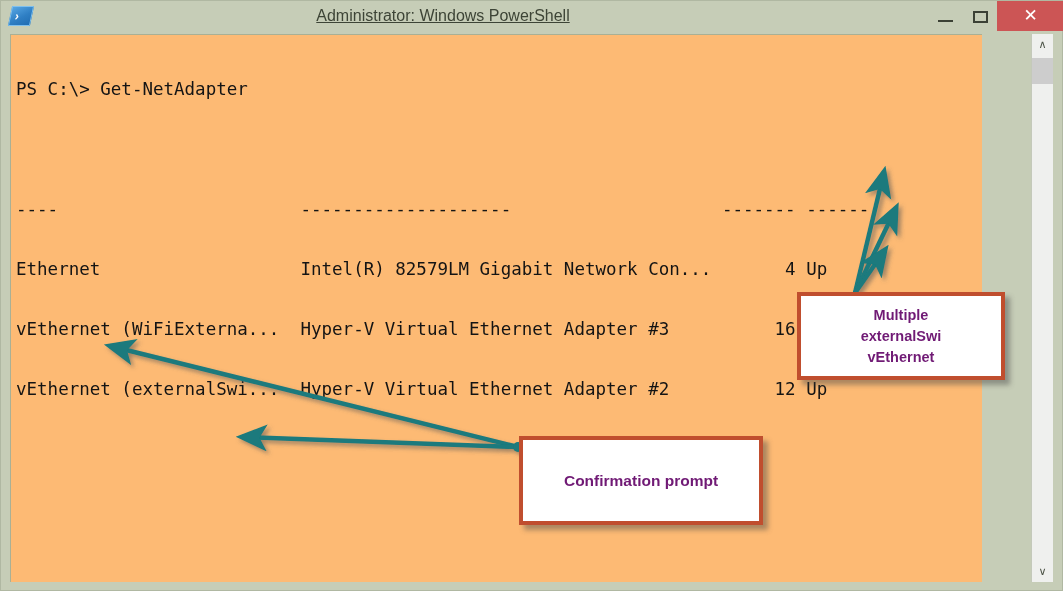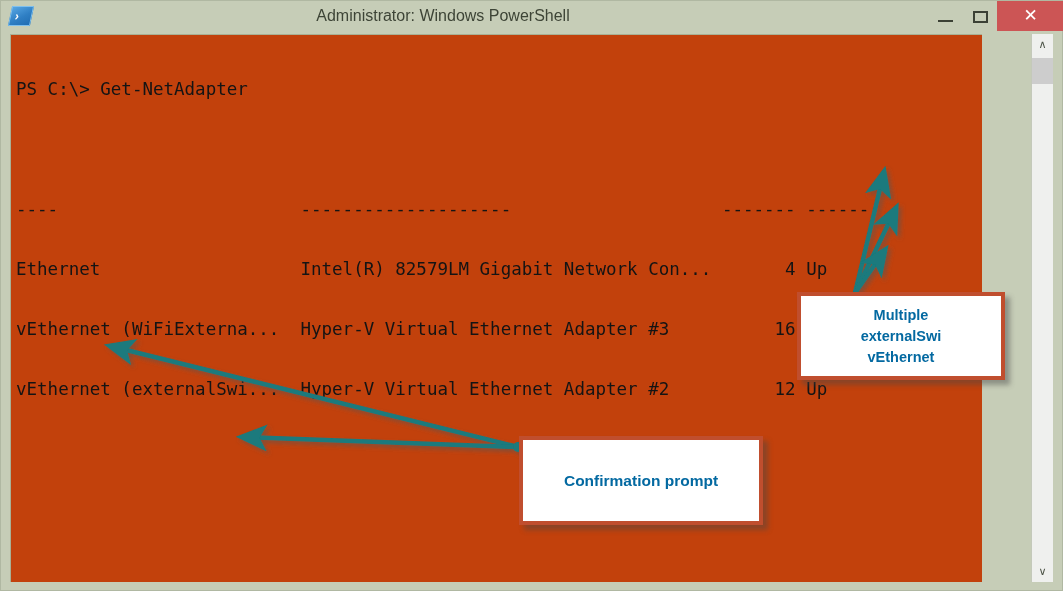--- a/index.html
+++ b/index.html
@@ -61,20 +61,21 @@
     position: absolute;
     left: 0; top: 0;
     width: 884px;
     height: 30px;
     line-height: 30px;
     text-align: center;
     font-size: 16px;
     color: #3d4436;
     font-family: "Liberation Sans", sans-serif;
     white-space: nowrap;
+    text-decoration: underline;
   }
   .winbtn {
     position: absolute;
     top: 0;
     height: 30px;
     cursor: default;
   }
   #btn-min {
     left: 926px; width: 38px;
   }
@@ -111,21 +112,21 @@
     font-family: "Liberation Sans", sans-serif;
   }
 
   
   #console {
     position: absolute;
     left: 9px;
     top: 33px;
     width: 972px;
     height: 548px;
-    background: #c2410c;
+    background: #fdba74;
     border-top: 1px solid #a9b095;
     border-left: 1px solid #a9b095;
     box-sizing: border-box;
     overflow: hidden;
   }
   #term {
     position: absolute;
     left: 5px;
     top: 4px;
     font-family: "DejaVu Sans Mono", "Liberation Mono", monospace;
@@ -182,21 +183,21 @@
     background: #ffffff;
     border: 4px solid #c04e2e;
     box-sizing: border-box;
     box-shadow: 5px 5px 5px rgba(70,70,70,0.45);
     display: flex;
     align-items: center;
     justify-content: center;
     text-align: center;
     font-family: "Liberation Sans", sans-serif;
     font-weight: bold;
-    color: #0369a1;
+    color: #701a75;
   }
   #callout-adapters {
     left: 797px;
     top: 292px;
     width: 208px;
     height: 88px;
     font-size: 14.5px;
     line-height: 21px;
   }
   #callout-prompt {

